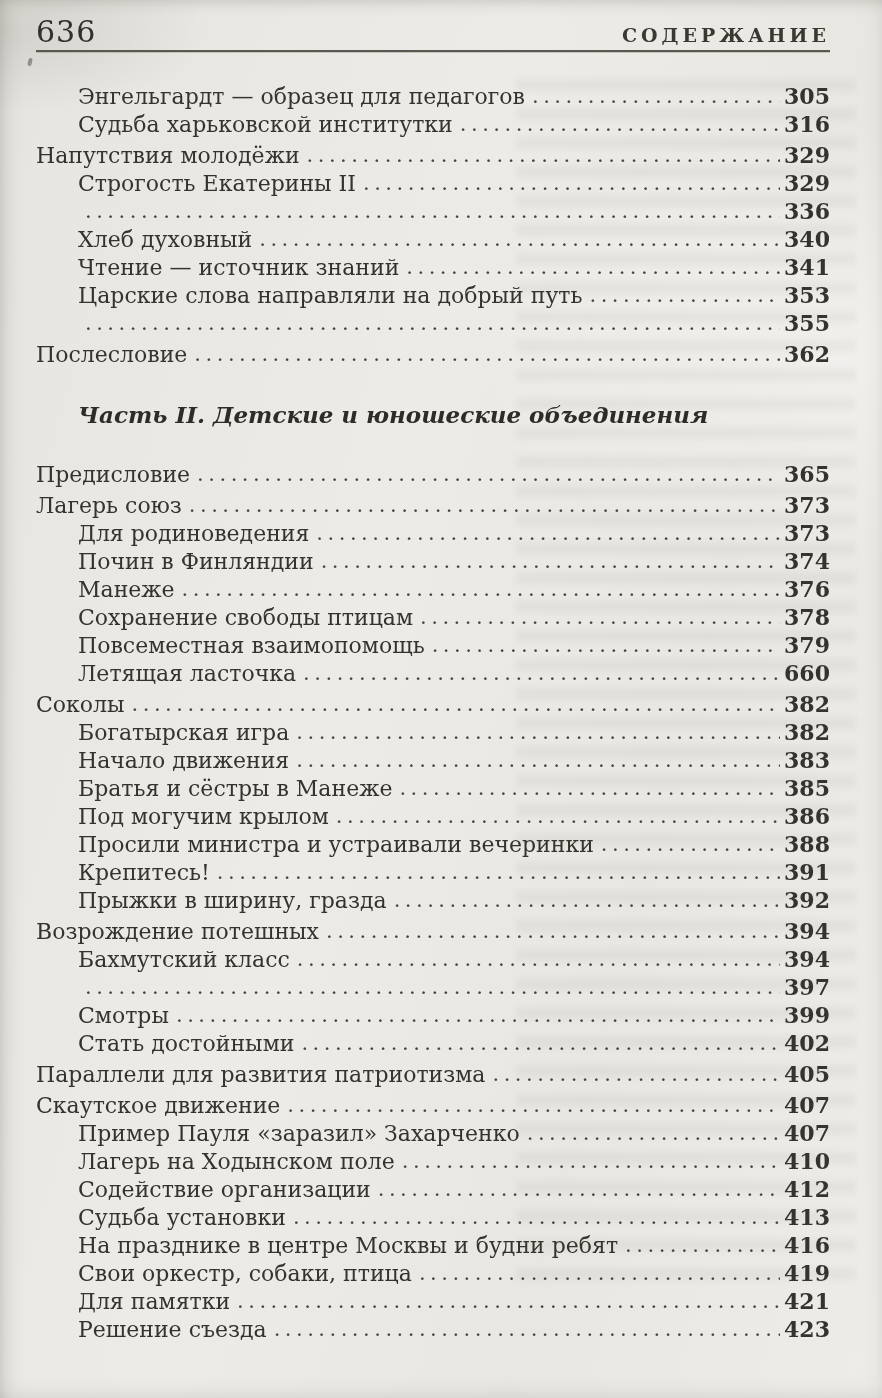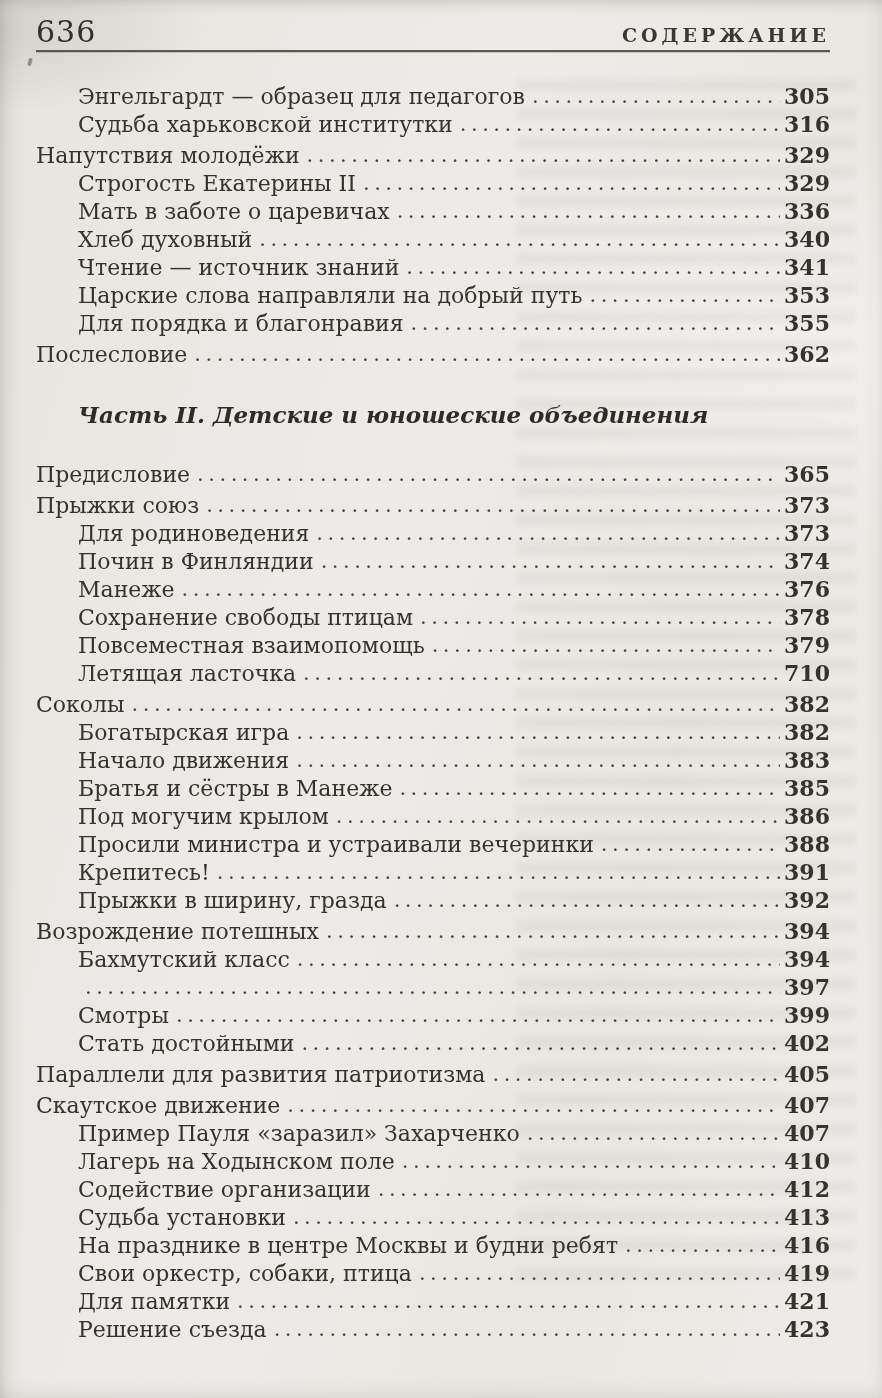--- a/index.html
+++ b/index.html
@@ -149,57 +149,55 @@
     <span class="title">Напутствия молодёжи</span>
     <span class="leader"></span>
     <span class="pageno">329</span>
   </div>
       <div class="row lvl2">
     <span class="title">Строгость Екатерины II</span>
     <span class="leader"></span>
     <span class="pageno">329</span>
   </div>
       <div class="row lvl2">
-    <span class="title">Мать в заботе о царевичах</span>
     <span class="leader"></span>
     <span class="pageno">336</span>
   </div>
       <div class="row lvl2">
     <span class="title">Хлеб духовный</span>
     <span class="leader"></span>
     <span class="pageno">340</span>
   </div>
       <div class="row lvl2">
     <span class="title">Чтение — источник знаний</span>
     <span class="leader"></span>
     <span class="pageno">341</span>
   </div>
       <div class="row lvl2">
     <span class="title">Царские слова направляли на добрый путь</span>
     <span class="leader"></span>
     <span class="pageno">353</span>
   </div>
       <div class="row lvl2">
-    <span class="title">Для порядка и благонравия</span>
     <span class="leader"></span>
     <span class="pageno">355</span>
   </div>
       <div class="row lvl1">
     <span class="title">Послесловие</span>
     <span class="leader"></span>
     <span class="pageno">362</span>
   </div>
       <div class="part-heading">Часть II. Детские и юношеские объединения</div>
       <div class="row lvl1">
     <span class="title">Предисловие</span>
     <span class="leader"></span>
     <span class="pageno">365</span>
   </div>
       <div class="row lvl1">
-    <span class="title">Прыжки союз</span>
+    <span class="title">Лагерь союз</span>
     <span class="leader"></span>
     <span class="pageno">373</span>
   </div>
       <div class="row lvl2">
     <span class="title">Для родиноведения</span>
     <span class="leader"></span>
     <span class="pageno">373</span>
   </div>
       <div class="row lvl2">
     <span class="title">Почин в Финляндии</span>
@@ -217,21 +215,21 @@
     <span class="pageno">378</span>
   </div>
       <div class="row lvl2">
     <span class="title">Повсеместная взаимопомощь</span>
     <span class="leader"></span>
     <span class="pageno">379</span>
   </div>
       <div class="row lvl2">
     <span class="title">Летящая ласточка</span>
     <span class="leader"></span>
-    <span class="pageno">710</span>
+    <span class="pageno">660</span>
   </div>
       <div class="row lvl1">
     <span class="title">Соколы</span>
     <span class="leader"></span>
     <span class="pageno">382</span>
   </div>
       <div class="row lvl2">
     <span class="title">Богатырская игра</span>
     <span class="leader"></span>
     <span class="pageno">382</span>

